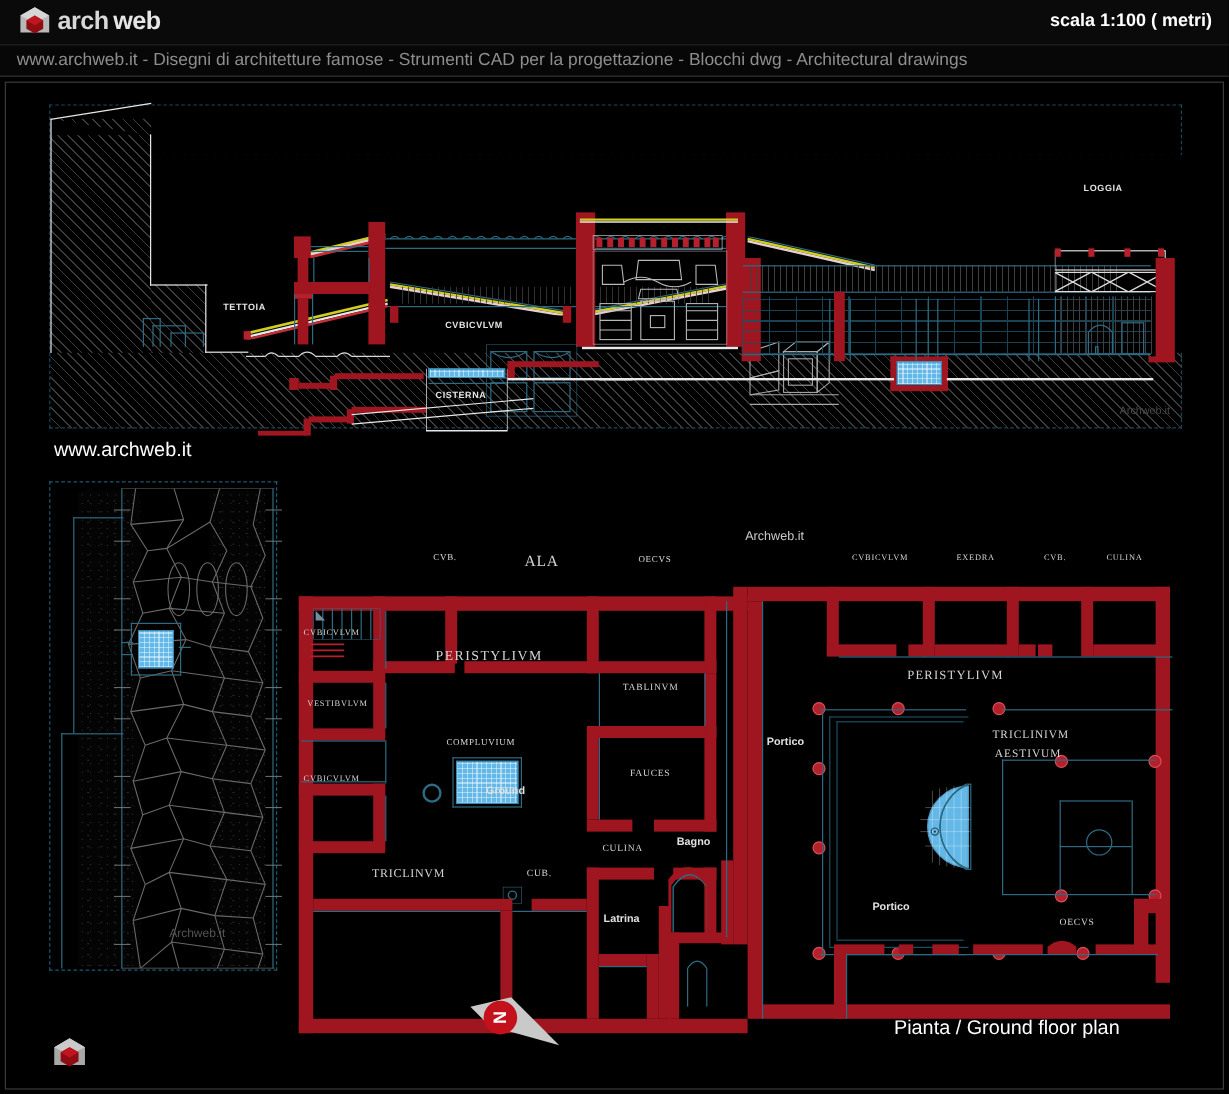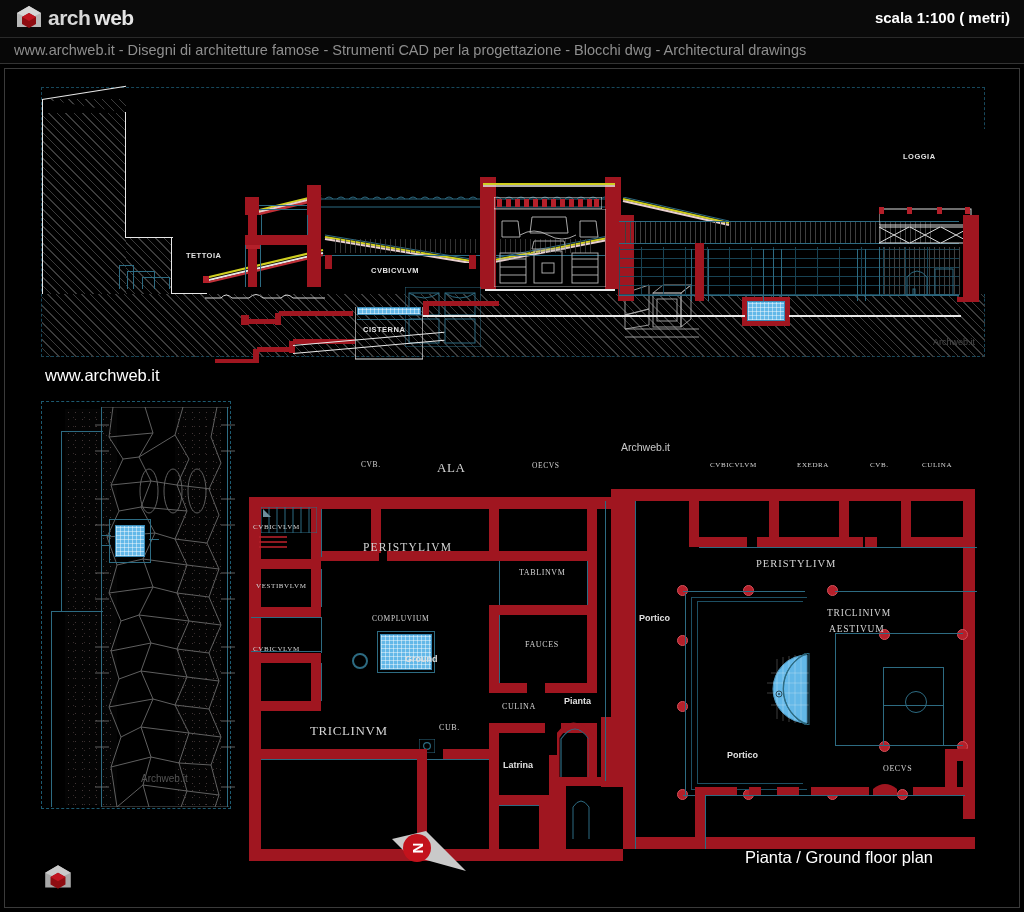--- a/index.html
+++ b/index.html
@@ -743,25 +743,25 @@
       <div class="lbl" style="left:432px;top:391px;font-size:13px;">ALA</div>
       <div class="lbl" style="left:527px;top:392px;font-size:7.5px;">OECVS</div>
       <div class="lbl" style="left:248px;top:454px;font-size:7px;">CVBICVLVM</div>
       <div class="lbl" style="left:251px;top:513px;font-size:7px;">VESTIBVLVM</div>
       <div class="lbl" style="left:248px;top:576px;font-size:7px;">CVBICVLVM</div>
       <div class="lbl" style="left:358px;top:472px;font-size:11.5px;letter-spacing:1.2px;">PERISTYLIVM</div>
       <div class="lbl" style="left:367px;top:545px;font-size:7.5px;">COMPLUVIUM</div>
       <div class="lbl" style="left:514px;top:499px;font-size:8px;">TABLINVM</div>
       <div class="lbl" style="left:520px;top:571px;font-size:8px;">FAUCES</div>
       <div class="lbl-sans" style="left:400px;top:585px;font-size:9px;color:#e0e0e0;">Ground</div>
-      <div class="lbl" style="left:305px;top:654px;font-size:13px;">TRICLINVM</div>
+      <div class="lbl" style="left:305px;top:654px;font-size:10px;">TRICLINVM</div>
       <div class="lbl" style="left:434px;top:654px;font-size:8px;">CUB.</div>
       <div class="lbl" style="left:497px;top:633px;font-size:8px;">CULINA</div>
       <div class="lbl-sans" style="left:498px;top:691px;font-size:9px;color:#e0e0e0;">Latrina</div>
-      <div class="lbl-sans" style="left:559px;top:627px;font-size:9px;color:#e0e0e0;">Pianta</div>
+      <div class="lbl-sans" style="left:559px;top:627px;font-size:9px;color:#e0e0e0;">Bagno</div>
       <div class="lbl-sans" style="left:634px;top:544px;font-size:9px;color:#e0e0e0;">Portico</div>
       <div class="lbl" style="left:705px;top:392px;font-size:7px;">CVBICVLVM</div>
       <div class="lbl" style="left:792px;top:392px;font-size:7px;">EXEDRA</div>
       <div class="lbl" style="left:865px;top:392px;font-size:7px;">CVB.</div>
       <div class="lbl" style="left:917px;top:392px;font-size:7px;">CULINA</div>
       <div class="lbl" style="left:751px;top:489px;font-size:10.5px;letter-spacing:1px;">PERISTYLIVM</div>
       <div class="lbl" style="left:822px;top:539px;font-size:9.5px;letter-spacing:.8px;">TRICLINIVM</div>
       <div class="lbl" style="left:824px;top:555px;font-size:9.5px;letter-spacing:.8px;">AESTIVUM</div>
       <div class="lbl-sans" style="left:722px;top:681px;font-size:9px;color:#e0e0e0;">Portico</div>
       <div class="lbl" style="left:878px;top:695px;font-size:8px;">OECVS</div>

